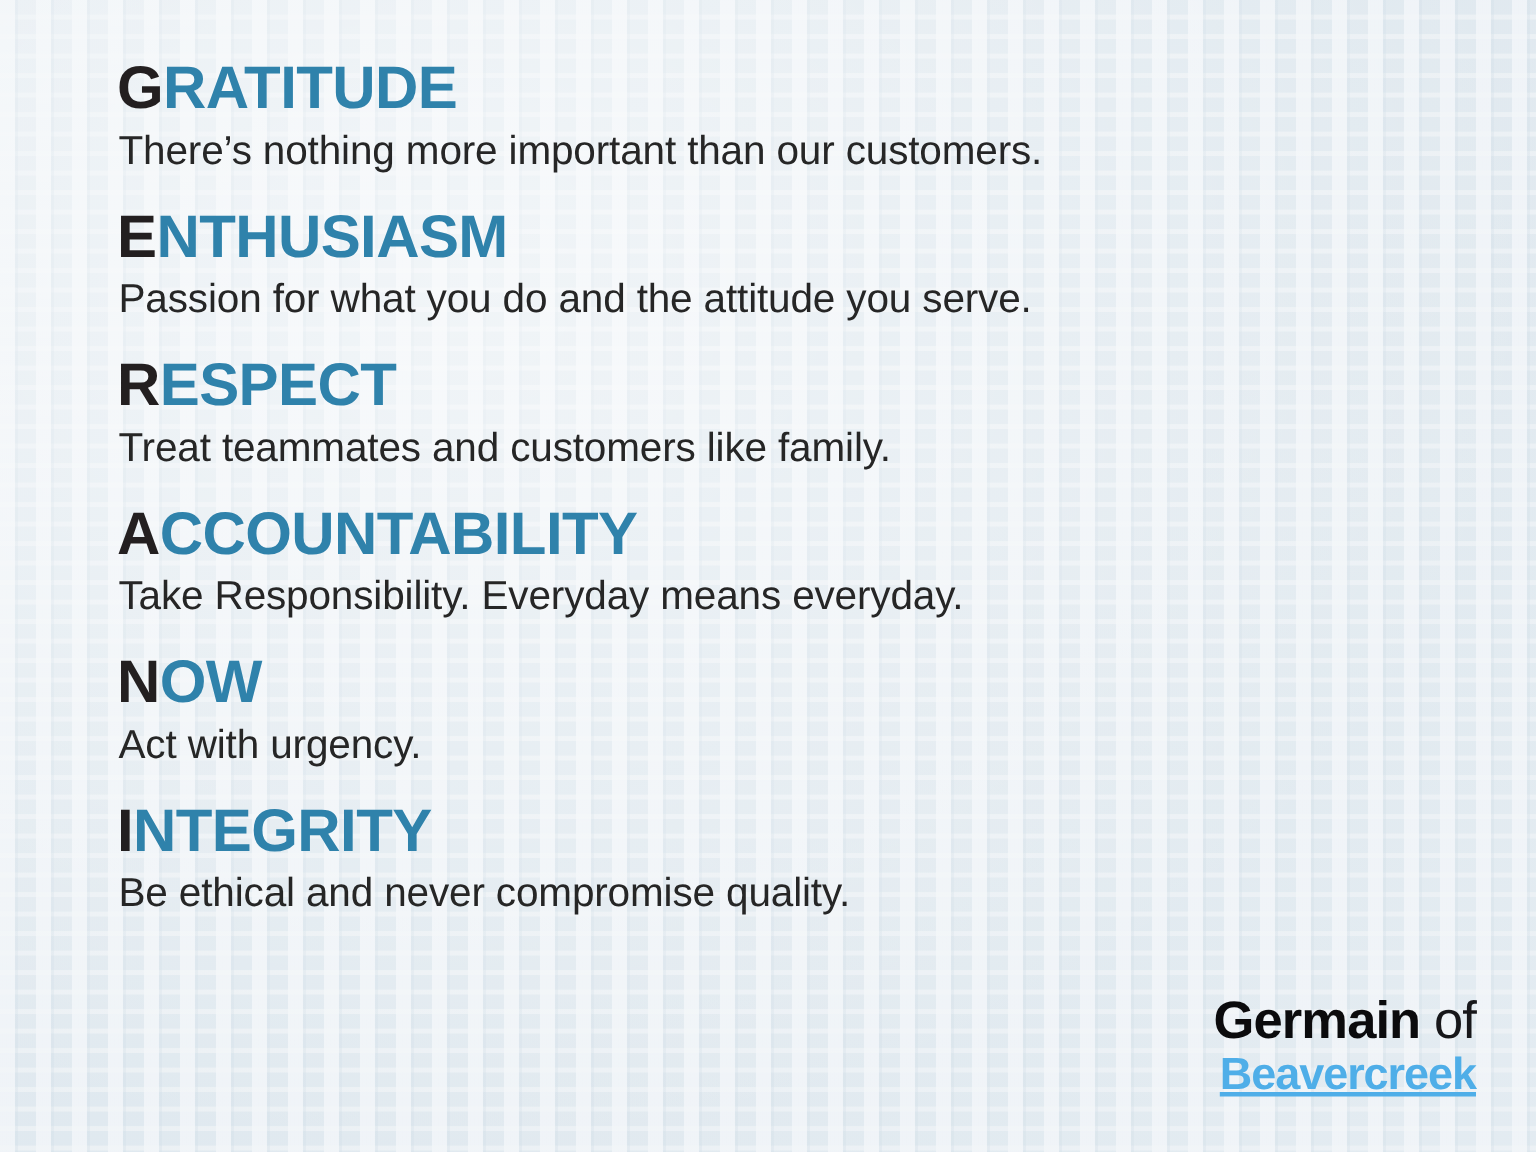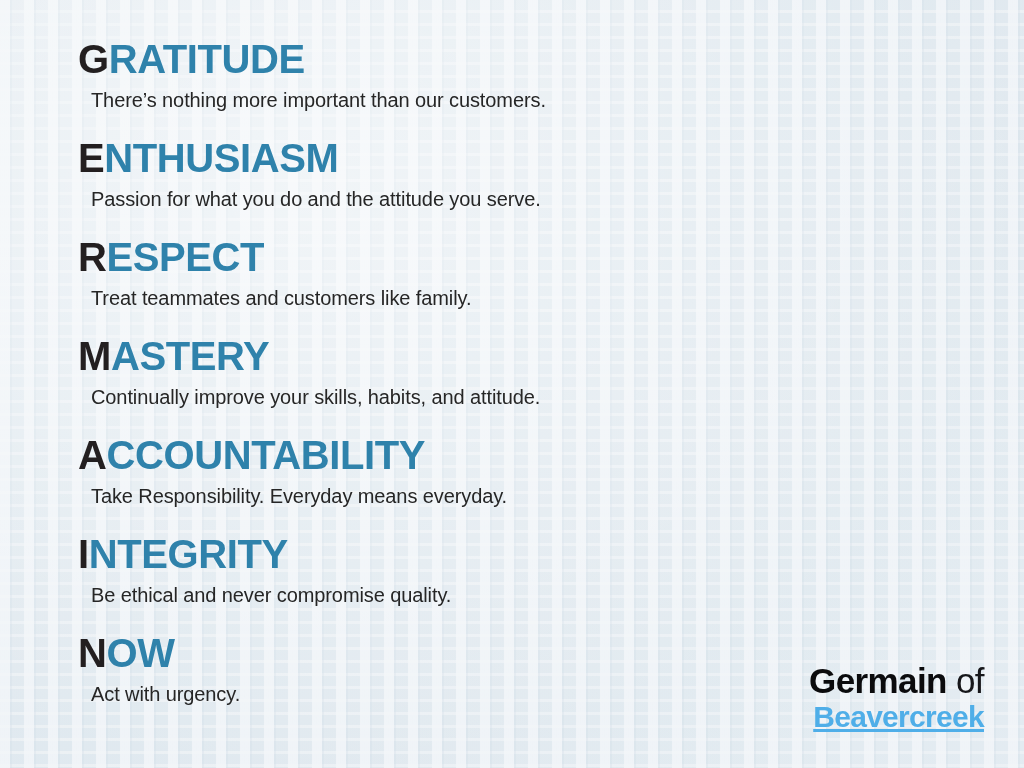--- a/index.html
+++ b/index.html
@@ -81,27 +81,27 @@
     letter-spacing: -0.4px;
     line-height: 46px;
     color: #2F82AB;
     white-space: nowrap;
     margin: 0;
   }
   .value-heading .initial {
     color: #231F20;
   }
   .value-sub {
-    font-size: 20px;
+    font-size: 27px;
     font-weight: normal;
     line-height: 32px;
     color: #262626;
     letter-spacing: -0.1px;
     white-space: nowrap;
-    margin: 2px 0 0 13px;
+    margin: 2px 0 0 1px;
   }
 
   
   #logo {
     position: absolute;
     right: 40px;
     bottom: 36px;
     text-align: right;
     line-height: 1.0;
   }
@@ -146,38 +146,34 @@
     <div class="value-block">
       <div class="value-heading"><span class="initial">E</span><span class="rest">NTHUSIASM</span></div>
       <p class="value-sub">Passion for what you do and the attitude you serve.</p>
     </div>
 
     <div class="value-block">
       <div class="value-heading"><span class="initial">R</span><span class="rest">ESPECT</span></div>
       <p class="value-sub">Treat teammates and customers like family.</p>
     </div>
 
-    <div class="value-block">
-      <div class="value-heading"><span class="initial">M</span><span class="rest">ASTERY</span></div>
-      <p class="value-sub">Continually improve your skills, habits, and attitude.</p>
-    </div>
 
     <div class="value-block">
       <div class="value-heading"><span class="initial">A</span><span class="rest">CCOUNTABILITY</span></div>
       <p class="value-sub">Take Responsibility. Everyday means everyday.</p>
     </div>
 
     <div class="value-block">
-      <div class="value-heading"><span class="initial">I</span><span class="rest">NTEGRITY</span></div>
-      <p class="value-sub">Be ethical and never compromise quality.</p>
+      <div class="value-heading"><span class="initial">N</span><span class="rest">OW</span></div>
+      <p class="value-sub">Act with urgency.</p>
     </div>
 
     <div class="value-block">
-      <div class="value-heading"><span class="initial">N</span><span class="rest">OW</span></div>
-      <p class="value-sub">Act with urgency.</p>
+      <div class="value-heading"><span class="initial">I</span><span class="rest">NTEGRITY</span></div>
+      <p class="value-sub">Be ethical and never compromise quality.</p>
     </div>
 
   </div>
 
   <div id="logo">
     <div class="logo-line1"><span class="brand">Germain</span><span class="of">&nbsp;<span>of</span></span></div>
     <div class="logo-line2">Beavercreek</div>
   </div>
 </div>
 

